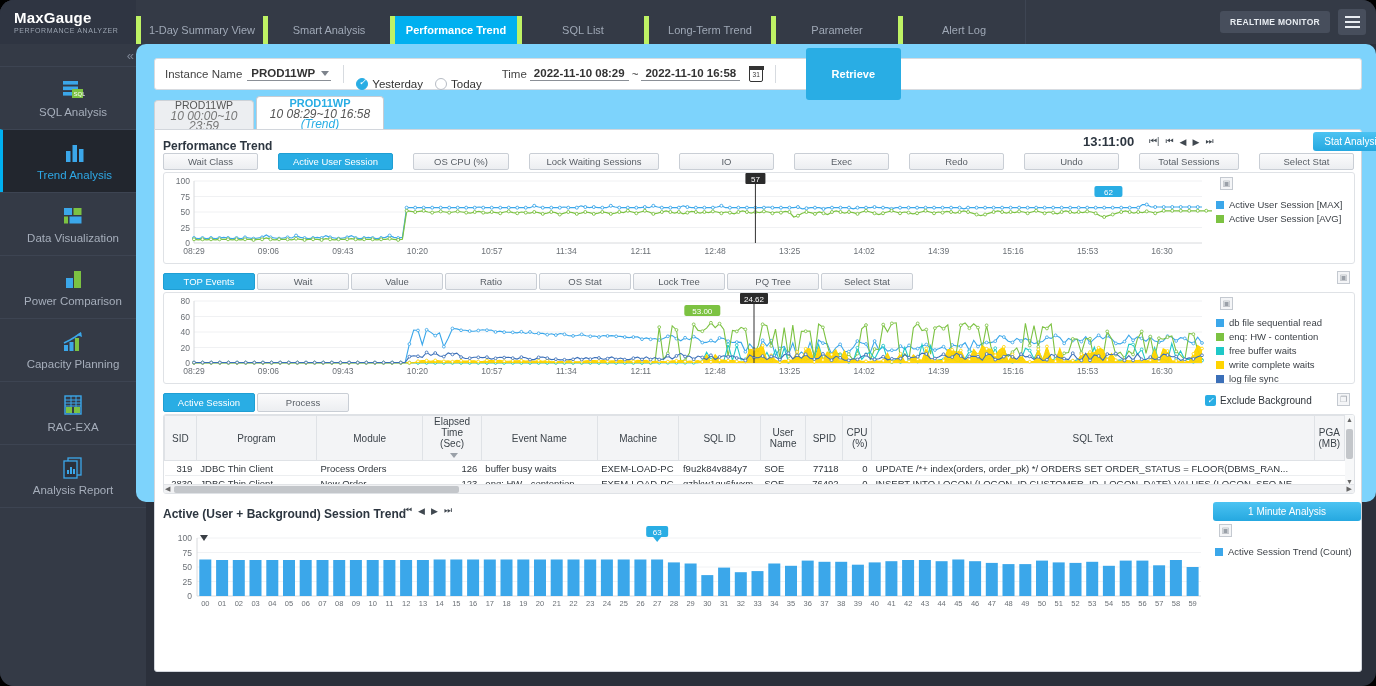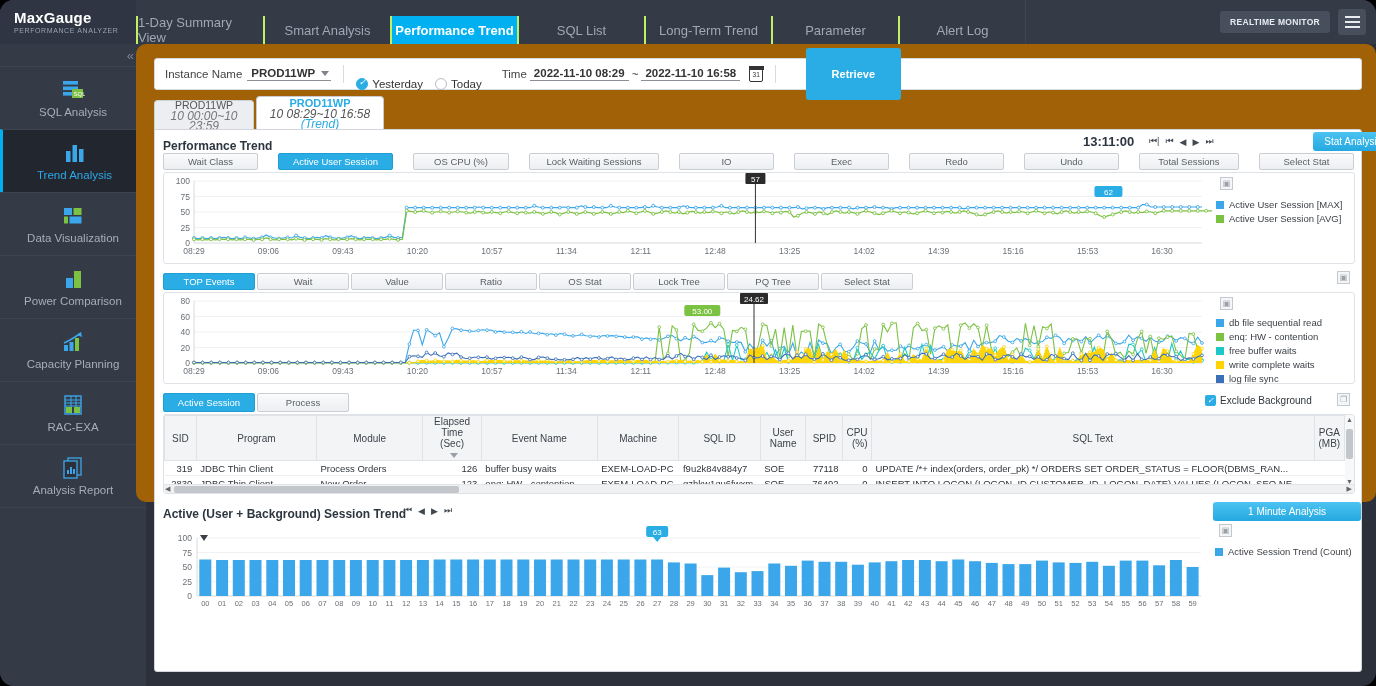--- a/index.html
+++ b/index.html
@@ -27,22 +27,22 @@
   .brand {
     width: 136px; background: #2f3542;
     display: flex; flex-direction: column; justify-content: center;
     padding-left: 14px;
   }
   .brand .b1 { color: #ffffff; font-size: 15px; font-weight: bold; letter-spacing: .2px; line-height: 15px;}
   .brand .b2 { color: #9aa3b0; font-size: 7px; letter-spacing: .6px; margin-top: 2px;}
   .navtab {
     flex: 0 0 auto; width: 127px;
     display: flex; align-items: center; justify-content: center;
-    color: #9fa8b6; font-size: 13px;
-    border-left: 2px solid #bef264;
+    color: #9fa8b6; font-size: 11px;
+    border-left: 5px solid #bef264;
     cursor: pointer;
     margin-top: 16px;
   }
   .navtab.active { background: #00b0f0; color: #fff; font-weight: bold; }
   .nav-right { flex: 1; display: flex; align-items: center; justify-content: flex-end; padding-right: 10px; border-left:1px solid #3e4553;}
   .rt-btn {
     background: #474e5c; color: #e8ecf1; font-size: 8.5px; font-weight: bold;
     letter-spacing: .3px; padding: 6px 10px; border-radius: 3px; cursor: pointer;
   }
   .burger {
@@ -70,21 +70,21 @@
   .side-item.active { background: #22262e; color: #2ea8e6; border-left: 3px solid #00b0f0;}
   .side-item.active:after {
     content:''; position:absolute; right:-1px; top:50%; margin-top:-8px;
     border-top:8px solid transparent; border-bottom:8px solid transparent;
     border-right:9px solid #ffffff;
   }
 
   
   #main {
     position: absolute; left: 136px; top: 44px; width: 1240px; height: 458px;
-    background: #a16207;
+    background: #7dd3fc;
     border-top-left-radius: 4px;
     border-radius: 10px;
   }
   .filterbar {
     position: absolute; left: 18px; top: 14px; width: 1208px; height: 32px;
     background: #fff; border: 1px solid #d7dbe0; border-radius: 3px;
     display: flex; align-items: center; padding: 0 10px; font-size: 11.5px; color: #333;
   }
   .filterbar .lbl { color: #444; }
   .inst-val { border-bottom: 1px solid #8a8f96; font-weight: bold; padding: 0 16px 1px 4px; margin-left: 5px; position: relative; cursor: pointer;}

